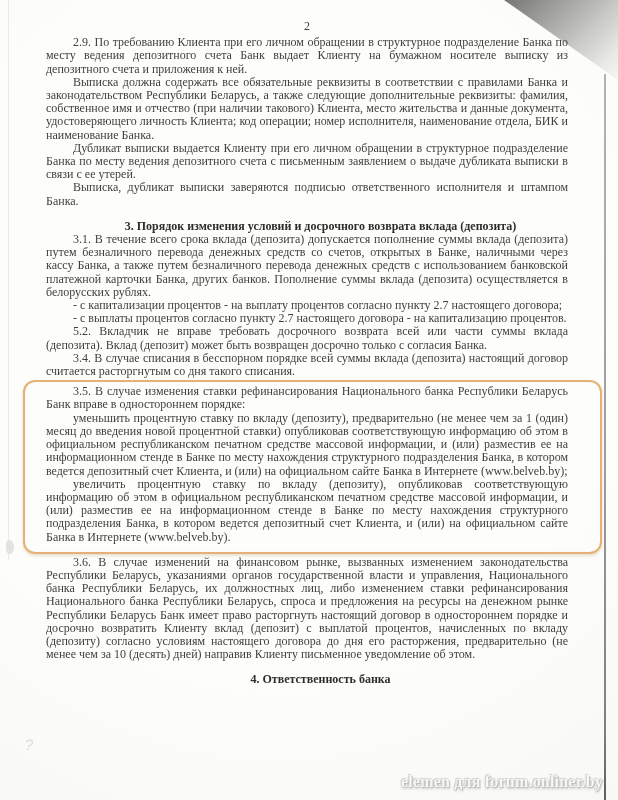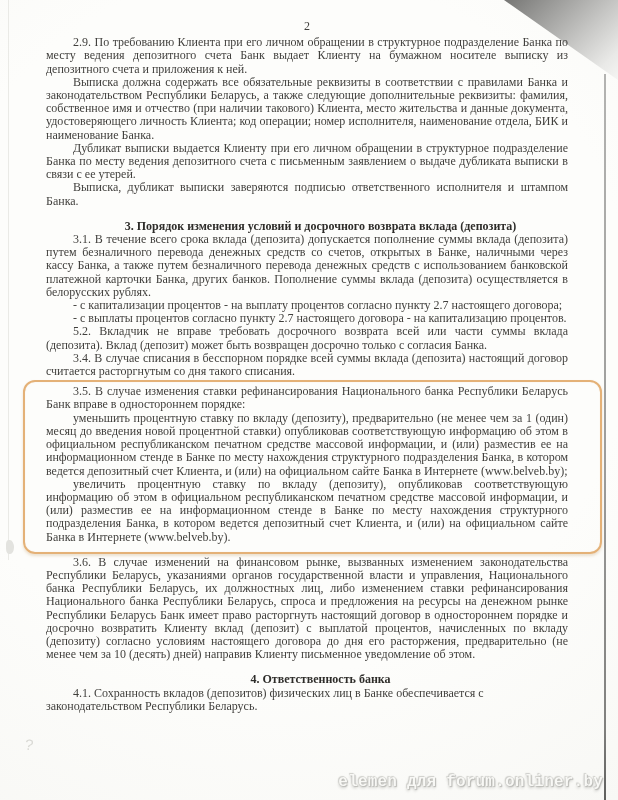--- a/index.html
+++ b/index.html
@@ -38,21 +38,21 @@
   .pencil{
     position:absolute;left:25px;top:736px;font-family:"Liberation Sans",sans-serif;
     font-size:15px;color:#dadad5;transform:rotate(8deg);
   }
   .scribble{
     position:absolute;left:556px;top:108px;font-family:"Liberation Sans",sans-serif;
     font-size:9px;color:#c9c9c4;letter-spacing:2px;transform:rotate(-4deg);
   }
   .watermark{
     position:absolute;right:15px;bottom:9px;
-    font-family:Liberation Mono, monospace;font-weight:bold;font-size:16px;
+    font-family:Liberation Serif, serif;font-weight:bold;font-size:16px;
     letter-spacing:0.2px;color:#f8f8f5;
     text-shadow:0 0 1px #adada9, 1px 1px 1px #bcbcb8, -1px -1px 1px #d2d2ce, 0 2px 3px #c5c5c1;
     white-space:nowrap;
     margin-left:46px;
   }
 </style>
 </head>
 <body>
 
 <div class="page">
@@ -77,21 +77,20 @@
     <div class="highlight-box" style="border-color: rgb(228, 177, 119);">
       <div>
           <p class="para indent">3.5. В случае изменения ставки рефинансирования Национального банка Республики Беларусь Банк вправе в одностороннем порядке:</p>
           <p class="para indent">уменьшить процентную ставку по вкладу (депозиту), предварительно (не менее чем за 1 (один) месяц до введения новой процентной ставки) опубликовав соответствующую информацию об этом в официальном республиканском печатном средстве массовой информации, и (или) разместив ее на информационном стенде в Банке по месту нахождения структурного подразделения Банка, в котором ведется депозитный счет Клиента, и (или) на официальном сайте Банка в Интернете (www.belveb.by);</p>
           <p class="para indent">увеличить процентную ставку по вкладу (депозиту), опубликовав соответствующую информацию об этом в официальном республиканском печатном средстве массовой информации, и (или) разместив ее на информационном стенде в Банке по месту нахождения структурного подразделения Банка, в котором ведется депозитный счет Клиента, и (или) на официальном сайте Банка в Интернете (www.belveb.by).</p>
         </div>
     </div>
     <div>
         <p class="para indent">3.6. В случае изменений на финансовом рынке, вызванных изменением законодательства Республики Беларусь, указаниями органов государственной власти и управления, Национального банка Республики Беларусь, их должностных лиц, либо изменением ставки рефинансирования Национального банка Республики Беларусь, спроса и предложения на ресурсы на денежном рынке Республики Беларусь Банк имеет право расторгнуть настоящий договор в одностороннем порядке и досрочно возвратить Клиенту вклад (депозит) с выплатой процентов, начисленных по вкладу (депозиту) согласно условиям настоящего договора до дня его расторжения, предварительно (не менее чем за 10 (десять) дней) направив Клиенту письменное уведомление об этом.</p>
         <p class="para heading gap">4. Ответственность банка</p>
-        <p class="para indent left">4.1. Сохранность вкладов (депозитов) физических лиц в Банке обеспечивается с законодательством  Республики Беларусь.</p>
       </div>
   </div>
 
   <div class="scribble">˙:·</div>
   <div class="pencil">?</div>
   <div class="edge-right"></div>
   <div class="watermark">elemen для forum.onliner.by</div>
 </div>
 
 </body></html>

